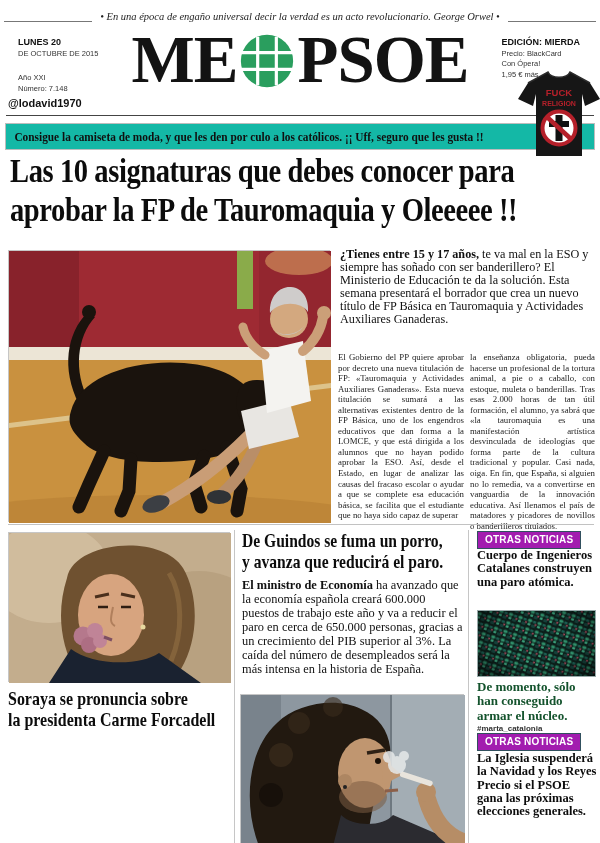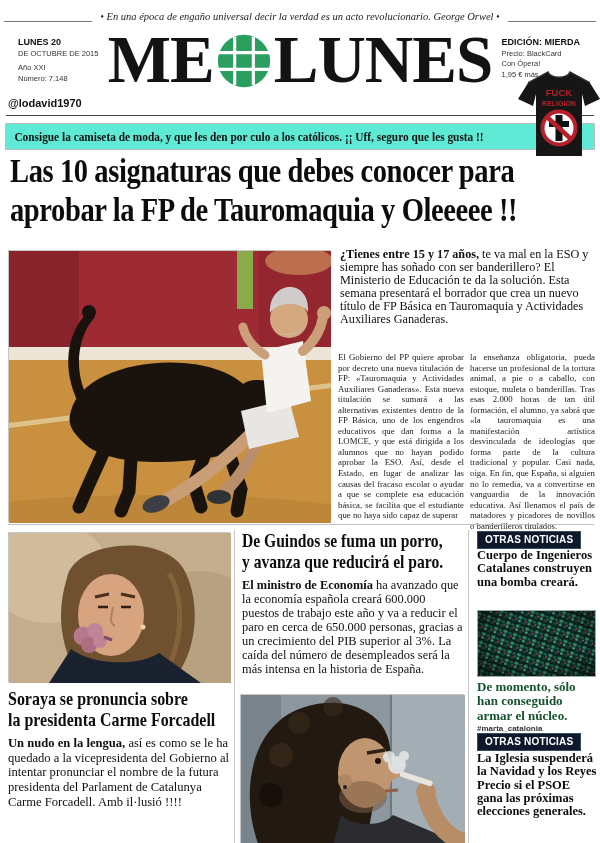--- a/index.html
+++ b/index.html
@@ -10,29 +10,29 @@
   .sans{font-family:"Liberation Sans","DejaVu Sans",sans-serif}
 
   
   .tagline-row{top:11px;left:4px;right:4px;display:flex;align-items:flex-end;gap:8px}
   .tagline-row .rule{flex:1;height:1px;background:#777}
   .tagline{font-style:italic;font-size:10.5px;color:#222;white-space:nowrap}
   .meta{font-family:"Liberation Sans","DejaVu Sans",sans-serif;font-size:7.5px;line-height:1.4;color:#333}
   .meta-left{top:36px;left:18px}
   .meta-right{top:36px;right:20px;}
   .meta .l1{font-weight:bold;font-size:9px;color:#111}
-  .meta .gap{margin-top:4px}
+  .meta .gap{margin-top:14px}
   .logo{top:26px;left:0;width:100%;text-align:center;font-weight:bold;font-size:67px;
         letter-spacing:-1px;color:#131313;line-height:1;white-space:nowrap}
   .logo svg{vertical-align:baseline;transform:translateY(7px);margin:0 2px}
   .handle{top:97px;left:8px;width:100%;font-weight:bold;font-size:11px;color:#111}
   .masthead-rule{top:115px;left:6px;width:588px;height:1px;background:#444}
 
   
-  .banner{top:123px;left:5px;width:590px;height:27px;background:#5eead4;border:1px solid #bdbdbd;overflow:hidden}
+  .banner{top:123px;left:5px;width:590px;height:27px;background:#14b8a6;border:1px solid #bdbdbd;overflow:hidden}
   .banner-text{display:inline-block;white-space:nowrap;font-weight:bold;font-size:13.5px;line-height:25px;
                padding-left:10px;transform:scaleX(.84);transform-origin:left center;color:#101010}
   .tshirt{top:68px;left:516px;width:86px;height:90px;z-index:6}
 
   
   .lead-headline{top:152px;left:10px;width:588px;overflow:visible}
   .lead-headline .in{display:block;width:700px;transform:scaleX(.84);transform-origin:top left;
        font-weight:bold;font-size:34px;line-height:1.14;letter-spacing:-.5px;color:#0c0c0c}
   .bull-photo{top:250px;left:8px;width:322px;height:272px;border:1px solid #c6c6c6;background:#c9913f}
   .lead-intro{top:248px;left:340px;width:254px;font-size:12.2px;line-height:1.06;color:#101010}
@@ -51,21 +51,21 @@
        font-weight:bold;font-size:19px;line-height:1.13;color:#0c0c0c}
   .soraya-body{top:736px;left:8px;width:224px;font-size:12.6px;line-height:1.17;color:#101010}
 
   
   .guindos-head{top:530px;left:242px;width:224px}
   .guindos-head .in{width:273px;transform:scaleX(.82)}
   .guindos-body{top:578px;left:242px;width:222px;font-size:12.4px;line-height:1.13;color:#101010}
   .guindos-photo{top:694px;left:240px;width:224px;height:151px;border:1px solid #c6c6c6;background:#8d97a0}
 
   
-  .side-label{background:#0f172a;color:#fff;font-weight:bold;font-size:10px;letter-spacing:.2px;
+  .side-label{background:#a21caf;color:#fff;font-weight:bold;font-size:10px;letter-spacing:.2px;
               padding:2px 7px 3px;display:inline-block;border:1px solid #31505e}
   .label1{top:531px;left:477px}
   .label2{top:733px;left:477px}
   .side-h{font-weight:bold;font-size:12.5px;line-height:1.06;color:#0c0c0c}
   .side-h1{top:549px;left:477px;width:120px}
   .mosaic{top:610px;left:477px;width:119px;height:67px;border:1px solid #9aa;overflow:hidden}
   .side-cap{top:680px;left:477px;width:120px;font-weight:bold;font-size:13px;line-height:1.1;color:#14532d}
   .hashtag{top:724px;left:477px;font-size:8px;font-weight:bold;color:#333}
   .side-h2{top:752px;left:477px;width:120px}
 </style>
@@ -97,21 +97,21 @@
 
     <div class="abs logo">
       <span>ME</span><svg width="56" height="56" viewBox="0 0 60 60">
           <circle cx="30" cy="30" r="28" fill="#2a9e5e"></circle>
           <g stroke="#fff" stroke-width="3.4">
             <line x1="3" y1="21" x2="57" y2="21"></line>
             <line x1="3" y1="39" x2="57" y2="39"></line>
             <line x1="20" y1="4" x2="20" y2="56"></line>
             <line x1="40" y1="4" x2="40" y2="56"></line>
           </g>
-        </svg><span>LUNES</span>
+        </svg><span>PSOE</span>
     </div>
     <div class="abs handle sans">@lodavid1970</div>
     <div class="abs masthead-rule"></div>
 
     <div class="abs tshirt">
       <svg width="86" height="90" viewBox="0 0 86 90">
         <path d="M12,15 L32,4 C35,11 51,11 54,4 L74,15 L84,31 L69,38 L66,26 L66,88 L20,88 L20,26 L17,38 L2,31 Z" fill="#161616"></path>
         <path d="M12,15 L32,4 C35,11 51,11 54,4 L74,15" fill="none" stroke="#2c2c2c" stroke-width="1.5"></path>
         <text x="43" y="28" text-anchor="middle" font-family="Liberation Sans, sans-serif" font-weight="bold" font-size="9.5" fill="#b5202a">FUCK</text>
         <text x="43" y="38" text-anchor="middle" font-family="Liberation Sans, sans-serif" font-weight="bold" font-size="7" fill="#b5202a">RELIGION</text>
@@ -204,21 +204,20 @@
         <path d="M95,104 L103,107" stroke="#7d4f62" stroke-width="3"></path>
       </g>
       <path d="M40,150 L62,116 C82,132 130,134 150,120 L192,150 Z" fill="#1a2230"></path>
       <circle cx="134" cy="94" r="2.5" fill="#e8d9a0"></circle>
     </svg>
   </figure>
   <h2 class="abs story-h2 soraya-head">
     <span class="in"><span>Soraya se pronuncia sobre</span><br>
     <span>la presidenta Carme Forcadell</span></span>
   </h2>
-  <p class="abs soraya-body"><b>Un nudo en la lengua,</b><span> así es como se le ha quedado a la vicepresidenta del Gobierno al intentar pronunciar el nombre de la futura presidenta del Parlament de Catalunya Carme Forcadell. Amb il·lusió !!!!</span></p>
 
   <h2 class="abs story-h2 guindos-head">
     <span class="in"><span>De Guindos se fuma un porro,</span><br>
     <span>y avanza que reducirá el paro.</span></span>
   </h2>
   <p class="abs guindos-body"><b>El ministro de Economía</b><span> ha avanzado que la economía española creará 600.000 puestos de trabajo este año y va a reducir el paro en cerca de 650.000 personas, gracias a un crecimiento del PIB superior al 3%. La caída del número de desempleados será la más intensa en la historia de España.</span></p>
   <figure class="abs guindos-photo">
     <svg width="224" height="151" viewBox="0 0 224 151" preserveAspectRatio="none">
       <rect width="224" height="151" fill="#8d97a0"></rect>
       <rect x="150" width="74" height="151" fill="#a3adb4"></rect>
@@ -244,21 +243,21 @@
       <g fill="#e6e9ea" opacity=".85">
         <circle cx="156" cy="70" r="9"></circle>
           <circle cx="148" cy="62" r="6"></circle>
           <circle cx="163" cy="61" r="5"></circle>
       </g>
     </svg>
   </figure>
 
   <aside>
     <div class="abs side-label sans label1">OTRAS NOTICIAS</div>
-    <h3 class="abs side-h side-h1">Cuerpo de Ingenieros Catalanes construyen una bomba creará.</h3>
+    <h3 class="abs side-h side-h1">Cuerpo de Ingenieros Catalanes construyen una paro atómica.</h3>
     <figure class="abs mosaic">
       <svg width="119" height="67" viewBox="0 0 119 67" preserveAspectRatio="none">
         <defs>
           <pattern id="mos" width="10" height="9" patternUnits="userSpaceOnUse" patternTransform="rotate(18)">
             <rect width="10" height="9" fill="#0c1f1a"></rect>
             <rect x="0.5" y="0.5" width="4" height="3" rx="1" fill="#2f8f6a"></rect>
             <rect x="5.5" y="1" width="3.5" height="2.5" rx="1" fill="#1b5e52"></rect>
             <rect x="1" y="4.5" width="3" height="2.5" rx="1" fill="#3aa07a"></rect>
             <rect x="5" y="5" width="4" height="3" rx="1" fill="#14413a"></rect>
             <rect x="8.2" y="3.8" width="1.8" height="1.8" rx="0.5" fill="#b0455a"></rect>

